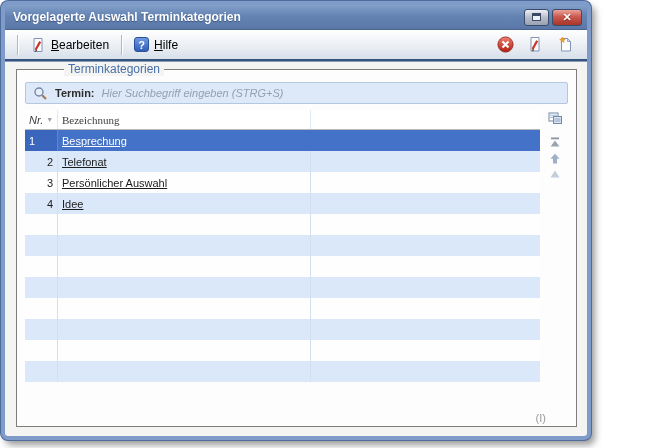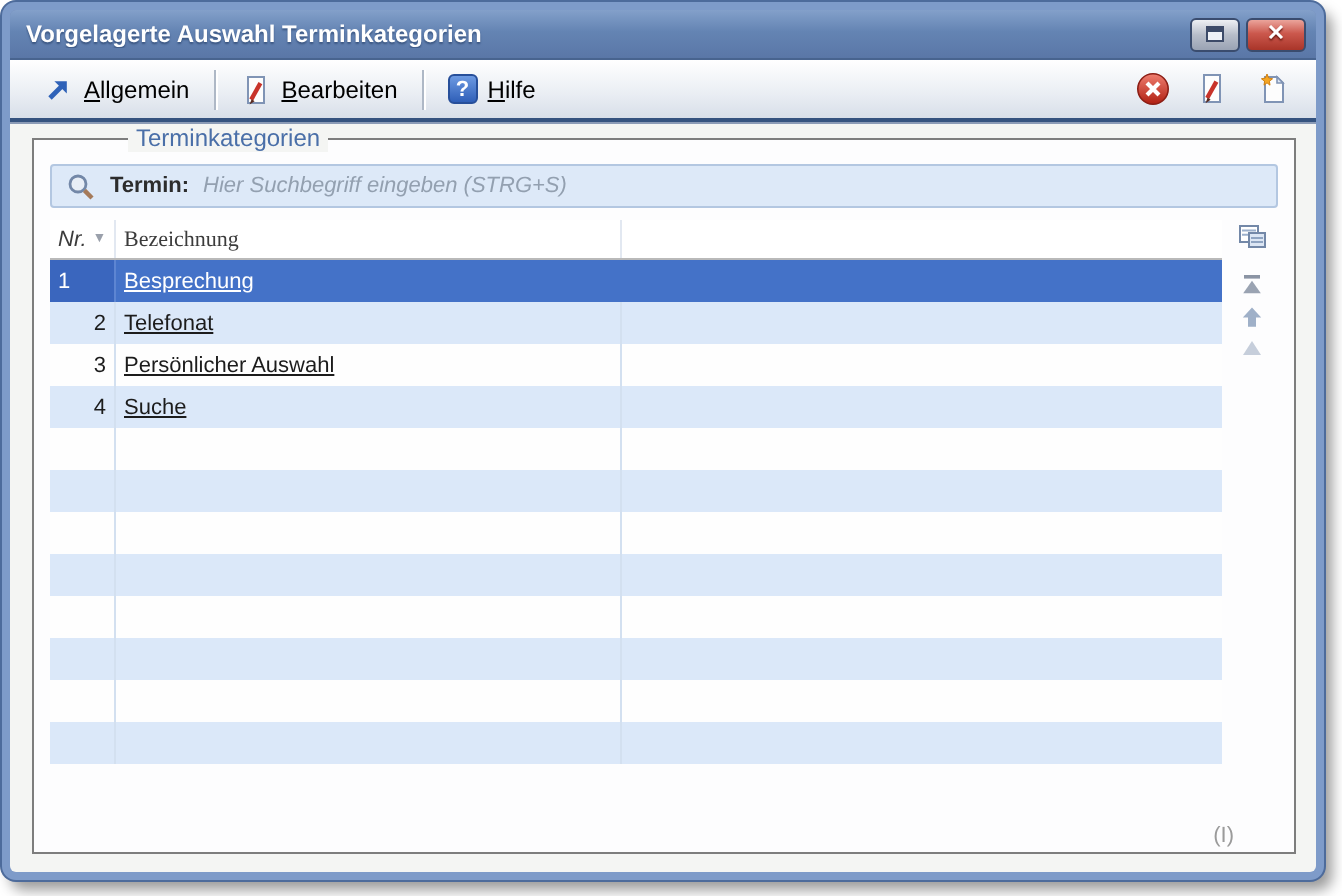--- a/index.html
+++ b/index.html
@@ -1,21 +1,21 @@
 <!DOCTYPE html>
 <html><head>
 <meta charset="utf-8">
 <style>
   * { box-sizing: border-box; margin: 0; padding: 0; }
   body { font-family: "Liberation Sans", sans-serif; background: #ffffff; }
   .stage { position: relative; width: 671px; height: 448px; background: #ffffff; overflow: hidden; }
 
   
   .window {
-    position: absolute; left: 1px; top: 1px; width: 661px; height: 439px;
+    position: absolute; left: 1px; top: 1px; width: 590px; height: 439px;
     border: 4px solid #7e9bc9; border-radius: 7px;
     background: #7289b7;
     box-shadow: 0 0 0 1px #4d6b9b, 4px 5px 7px rgba(0,0,0,0.40);
     display: flex; flex-direction: column; overflow: hidden; justify-content: space-between;
   }
 
   
   .titlebar {
     height: 25px; flex: 0 0 25px;
     background: linear-gradient(#83a0ca 0%, #6484b3 45%, #5a77a7 100%);
@@ -128,27 +128,20 @@
       <div class="title">Vorgelagerte Auswahl Terminkategorien</div>
       <div class="tb-sysbtn btn-restore">
         <span class="restore-glyph"></span>
       </div>
       <div class="tb-sysbtn btn-close">
         <span class="close-glyph">✕</span>
       </div>
     </div>
 
     <div class="toolbar">
-      <div class="tool-btn">
-        <svg width="16" height="16" viewBox="0 0 16 16">
-          <path d="M4 12 L10 6" stroke="#2f62b8" stroke-width="2.4" fill="none"></path>
-          <path d="M6.2 3.6 H12.4 V9.8 Z" fill="#2f62b8"></path>
-        </svg>
-        <span><u>A</u>llgemein</span>
-      </div>
       <div class="tool-sep"></div>
       <div class="tool-btn">
         <svg width="16" height="16" viewBox="0 0 16 16">
           <path d="M4 1.5 H12 V14.5 H4 Z" fill="#fdfdfd" stroke="#8094b5" stroke-width="1"></path>
           <path d="M5.6 12.8 L10.2 4.6" stroke="#c8332a" stroke-width="2.2"></path>
           <path d="M5.8 12.6 L4.8 15.2 L7.3 13.6 Z" fill="#5a2b20"></path>
         </svg>
         <span><u>B</u>earbeiten</span>
       </div>
       <div class="tool-sep"></div>
@@ -226,21 +219,21 @@
     <div class="cell cell-bez">Telefonat</div>
     <div class="cell cell-rest"></div>
   </div>
                 <div class="row">
     <div class="cell cell-nr">3</div>
     <div class="cell cell-bez">Persönlicher Auswahl</div>
     <div class="cell cell-rest"></div>
   </div>
                 <div class="row">
     <div class="cell cell-nr">4</div>
-    <div class="cell cell-bez">Suche</div>
+    <div class="cell cell-bez">Idee</div>
     <div class="cell cell-rest"></div>
   </div>
                 <div class="row">
     <div class="cell cell-nr"></div>
     <div class="cell cell-bez"></div>
     <div class="cell cell-rest"></div>
   </div>
                 <div class="row">
     <div class="cell cell-nr"></div>
     <div class="cell cell-bez"></div>

